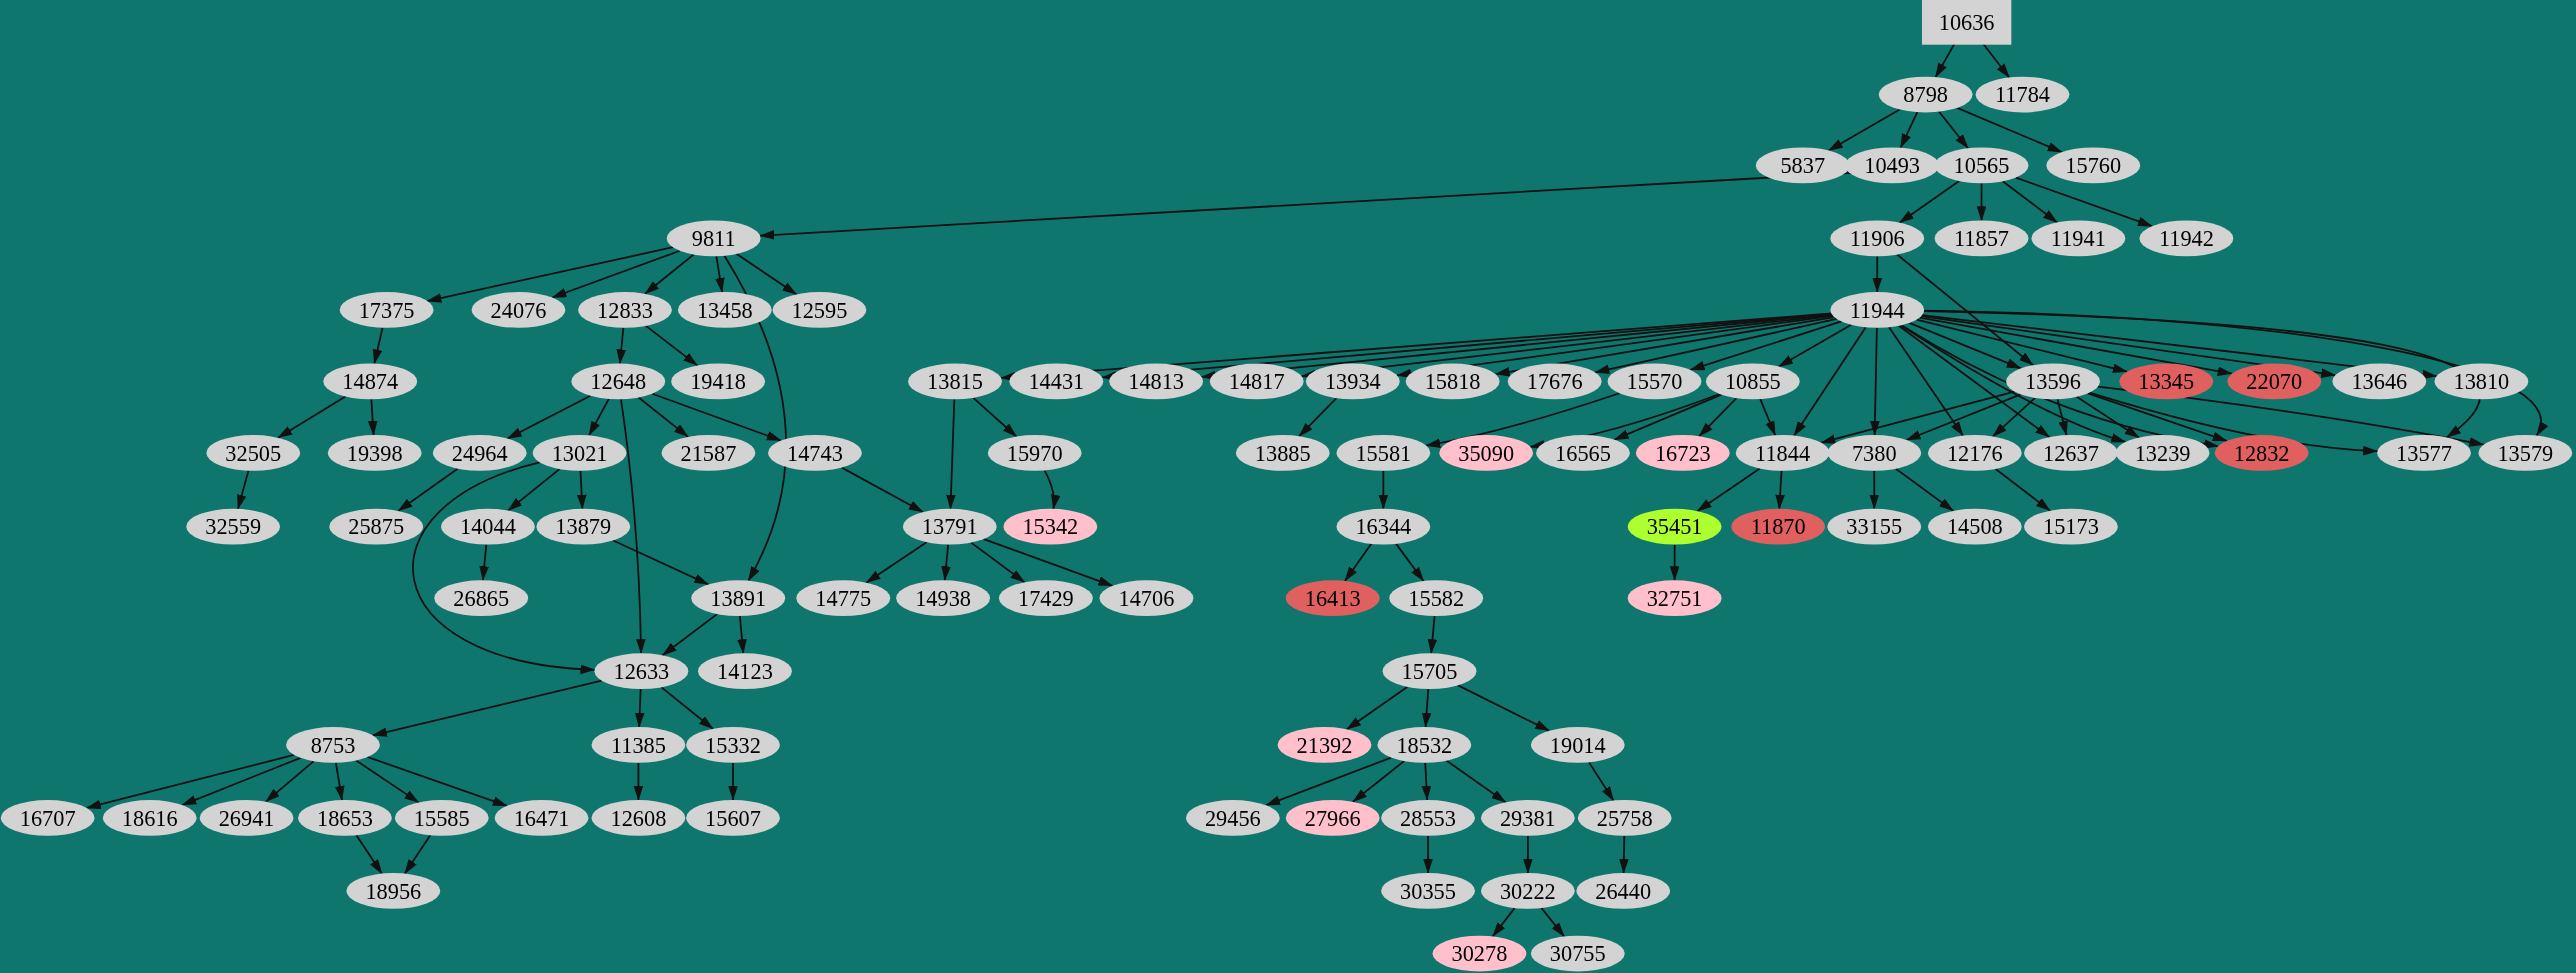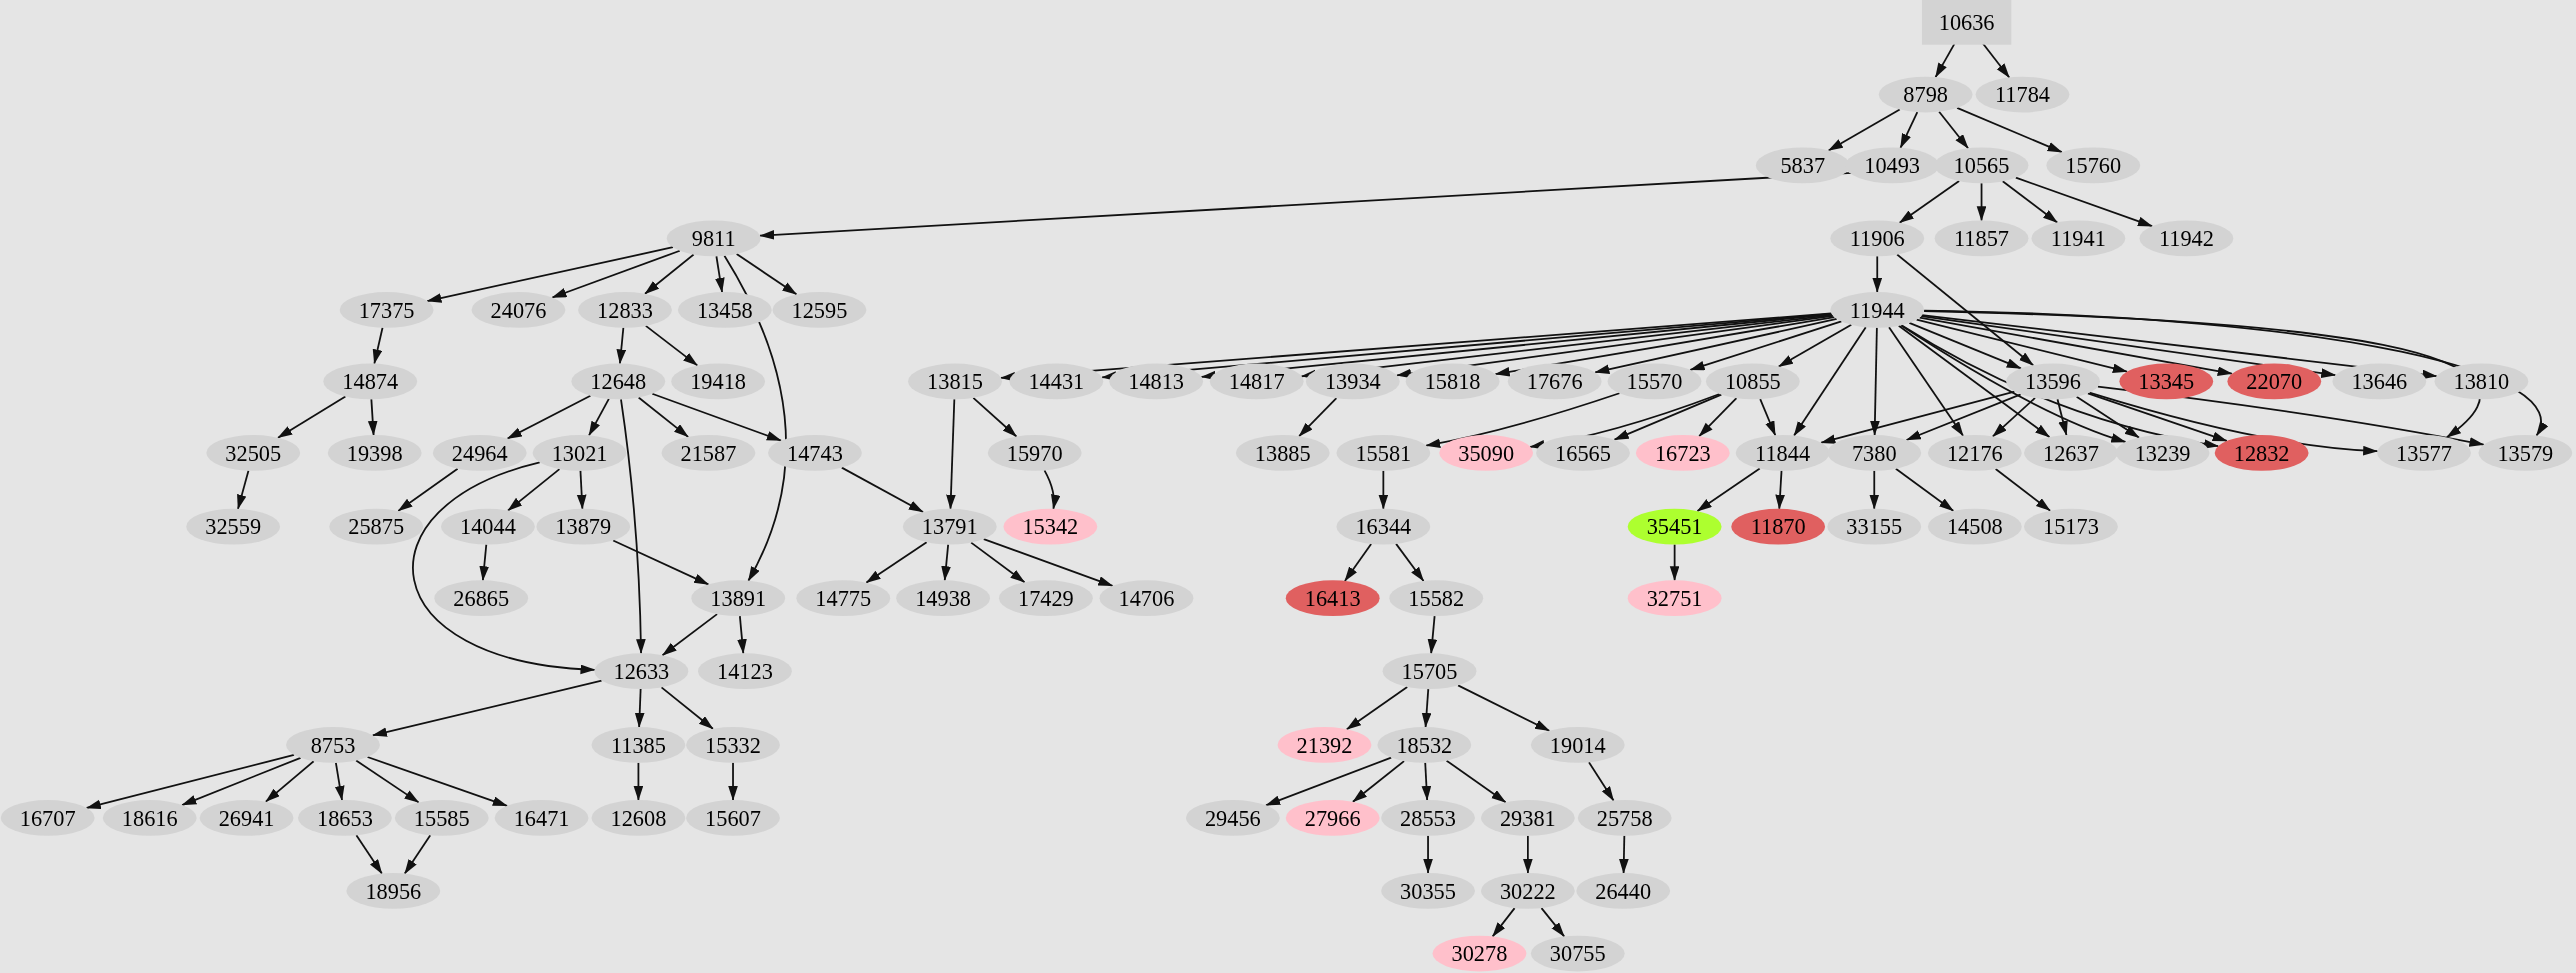--- a/index.html
+++ b/index.html
@@ -1,16 +1,16 @@
 <!DOCTYPE html>
 <html style="font-size:12px"><head>
 <meta charset="utf-8">
 <style>
   html,body{margin:0;padding:0;background:#ffffff;}
-  .viewport{width:2576px;height:974px;overflow:hidden;background:#e5e5e5;}
+  .viewport{width:2576px;height:974px;overflow:hidden;background:#0f766e;}
   svg{display:block;width:2576px;height:974px;}
   .edge{fill:none;stroke:#111111;stroke-width:2.4;}
   .nlabel{font-family:"Liberation Serif","DejaVu Serif",serif;font-size:30px;fill:#000;text-anchor:middle;}
 </style>
 </head>
 <body>
 
 <div class="viewport">
   <svg id="graph-svg" xmlns="http://www.w3.org/2000/svg" preserveAspectRatio="xMinYMin meet" viewBox="0 0 3458 1307">
       <defs>

